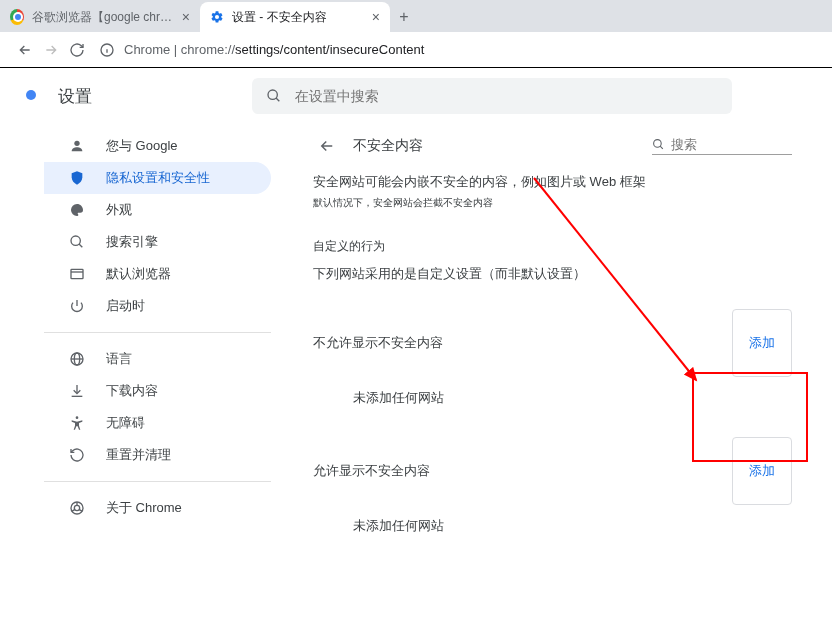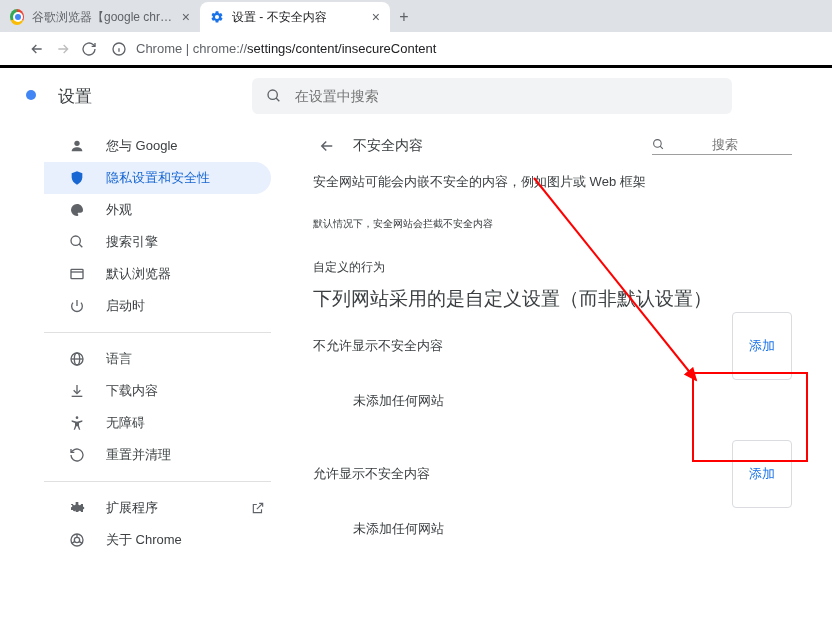--- a/index.html
+++ b/index.html
@@ -8,21 +8,21 @@
     
     .tab-strip { display: flex; align-items: center; background: #dee1e6; height: 32px; padding-top: 2px; }
     .tab { display: flex; align-items: center; height: 30px; padding: 0 10px; min-width: 190px; max-width: 200px; font-size: 12px; color: #5f6368; border-top-left-radius: 8px; border-top-right-radius: 8px; position: relative; }
     .tab.active { background: #fff; color: #202124; }
     .tab .favicon { width: 14px; height: 14px; margin-right: 8px; display: inline-flex; align-items: center; justify-content: center; font-size: 11px; }
     .tab .tab-title { flex: 1; white-space: nowrap; overflow: hidden; text-overflow: ellipsis; }
     .tab .close-x { font-size: 14px; color: #5f6368; margin-left: 6px; }
     .newtab { width: 28px; text-align: center; color: #5f6368; font-size: 16px; }
 
     
-    .toolbar { display: flex; align-items: center; height: 36px; background: #fff; border-bottom: 3px solid #000000; padding: 0 24px; }
+    .toolbar { display: flex; align-items: center; height: 36px; background: #fff; border-bottom: 1px solid #000000; padding: 0 12px; }
     .nav-btn { width: 26px; height: 26px; display: inline-flex; align-items: center; justify-content: center; color: #5f6368; font-size: 16px; }
     .omnibox { flex: 1; display: flex; align-items: center; height: 28px; margin-left: 8px; }
     .omni-icon { width: 18px; height: 18px; margin-right: 8px; display: inline-flex; align-items: center; justify-content: center; }
     .omni-text { color: #5f6368; font-size: 13px; }
     .omni-text .dark { color: #202124; }
 
     
     .settings-header { display: flex; align-items: center; height: 56px; padding: 0 20px; }
     .chrome-logo { width: 24px; height: 24px; margin-right: 14px; }
     .settings-title { font-size: 17px; color: #3c4043; font-weight: 500; }
@@ -40,29 +40,29 @@
     .side-item.selected { background: #e8f0fe; color: #1967d2; }
     .side-item.selected .sicon2 { color: #1967d2; }
     .side-divider { height: 1px; background: #e0e0e0; margin: 10px 18px 10px 0; }
     .side-ext-icon { margin-left: auto; margin-right: 6px; color: #5f6368; }
 
     
     .main { flex: 1; padding: 8px 40px 0 24px; position: relative; }
     .panel-header { display: flex; align-items: center; margin-bottom: 13px; }
     .back-arrow { width: 28px; height: 28px; display: inline-flex; align-items: center; justify-content: center; color: #5f6368; font-size: 18px; margin-right: 12px; }
     .panel-title { font-size: 14px; color: #3c4043; font-weight: 500; }
-    .panel-search { margin-left: auto; display: flex; align-items: center; border-bottom: 1px solid #9e9e9e; width: 140px; padding-bottom: 2px; gap: 41px; }
+    .panel-search { margin-left: auto; display: flex; align-items: center; border-bottom: 1px solid #9e9e9e; width: 140px; padding-bottom: 2px; }
     .panel-search .ps-icon { color: #5f6368; font-size: 13px; margin-right: 6px; }
     .panel-search input { border: none; outline: none; font-size: 13px; width: 100%; color: #5f6368; }
 
-    .desc { font-size: 13px; color: #3c4043; margin-bottom: 26px; }
+    .desc { font-size: 13px; color: #3c4043; margin-bottom: 5px; }
     .desc2 { font-size: 10px; color: #3c4043; margin-bottom: 28px; }
 
     .section-title { font-size: 12px; color: #3c4043; margin-bottom: 10px; }
-    .section-sub { font-size: 19px; color: #3c4043; }
+    .section-sub { font-size: 13px; color: #3c4043; margin-bottom: 26px; }
 
     .row { display: flex; align-items: center; margin-bottom: 12px; }
     .row .row-label { font-size: 13px; color: #3c4043; }
     .add-btn { margin-left: auto; border: 1px solid #dadce0; background: #fff; color: #1a73e8; font-size: 13px; padding: 24px 16px; border-radius: 4px; cursor: pointer; }
     .empty-text { font-size: 13px; color: #3c4043; padding-left: 40px; margin-bottom: 30px; }
 
     
     .annotation-box { position: absolute; border: 2px solid #ff0000; }
     .annotation-line { position: absolute; }
 
@@ -241,35 +241,20 @@
             <path d="M3 3v5h5"></path>
           </svg>
         </span>
       <span>重置并清理</span>
     </div>
 
     <div class="side-divider"></div>
 
     <div class="side-item">
       <span class="sicon2">
-          <svg width="16" height="16" viewBox="0 0 24 24" fill="#5f6368">
-            <path d="M10 3h4v3a2 2 0 1 0 4 0h3v4a2 2 0 1 1 0 4v4h-3a2 2 0 1 0-4 0h-4v-3a2 2 0 1 1-4 0H3v-4a2 2 0 1 0 0-4V6h3a2 2 0 1 0 4 0z"></path>
-          </svg>
-        </span>
-      <span>扩展程序</span>
-      <span class="side-ext-icon">
-          <svg width="14" height="14" viewBox="0 0 24 24" fill="none" stroke="#5f6368" stroke-width="2">
-            <path d="M14 4h6v6"></path>
-            <path d="M20 4L10 14"></path>
-            <path d="M18 14v6H4V6h6"></path>
-          </svg>
-        </span>
-    </div>
-    <div class="side-item">
-      <span class="sicon2">
           <svg width="16" height="16" viewBox="0 0 24 24" fill="none" stroke="#5f6368" stroke-width="2">
             <circle cx="12" cy="12" r="9"></circle>
             <circle cx="12" cy="12" r="4"></circle>
             <line x1="12" y1="3" x2="12" y2="8"></line>
             <line x1="4" y1="17" x2="9" y2="14"></line>
             <line x1="20" y1="17" x2="15" y2="14"></line>
           </svg>
         </span>
       <span>关于 Chrome</span>
     </div>

